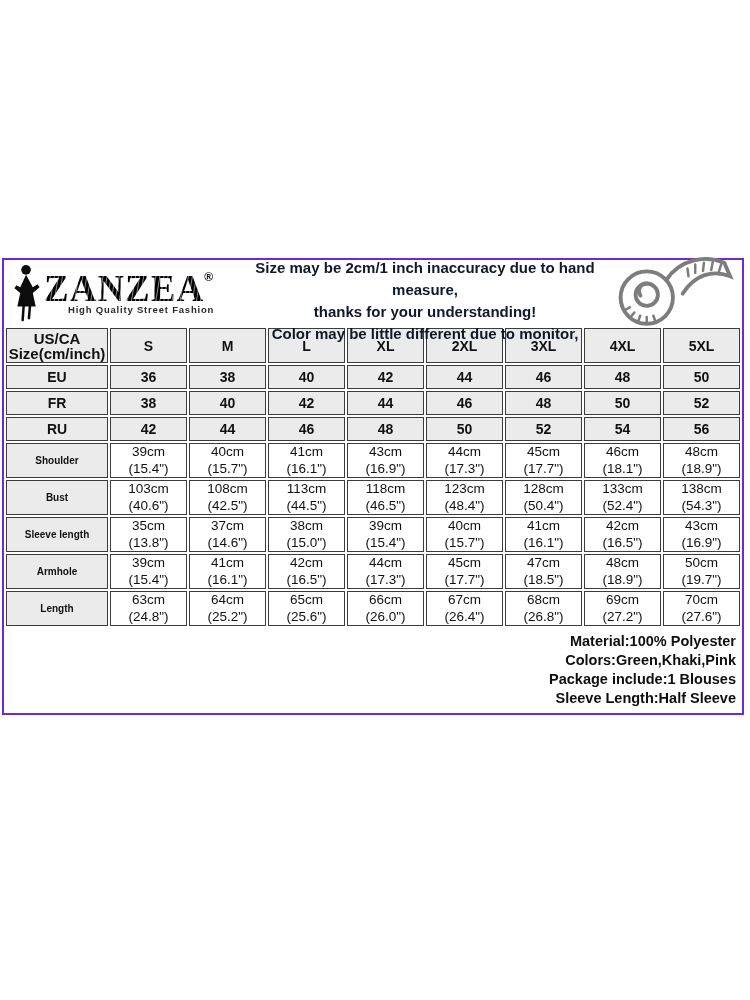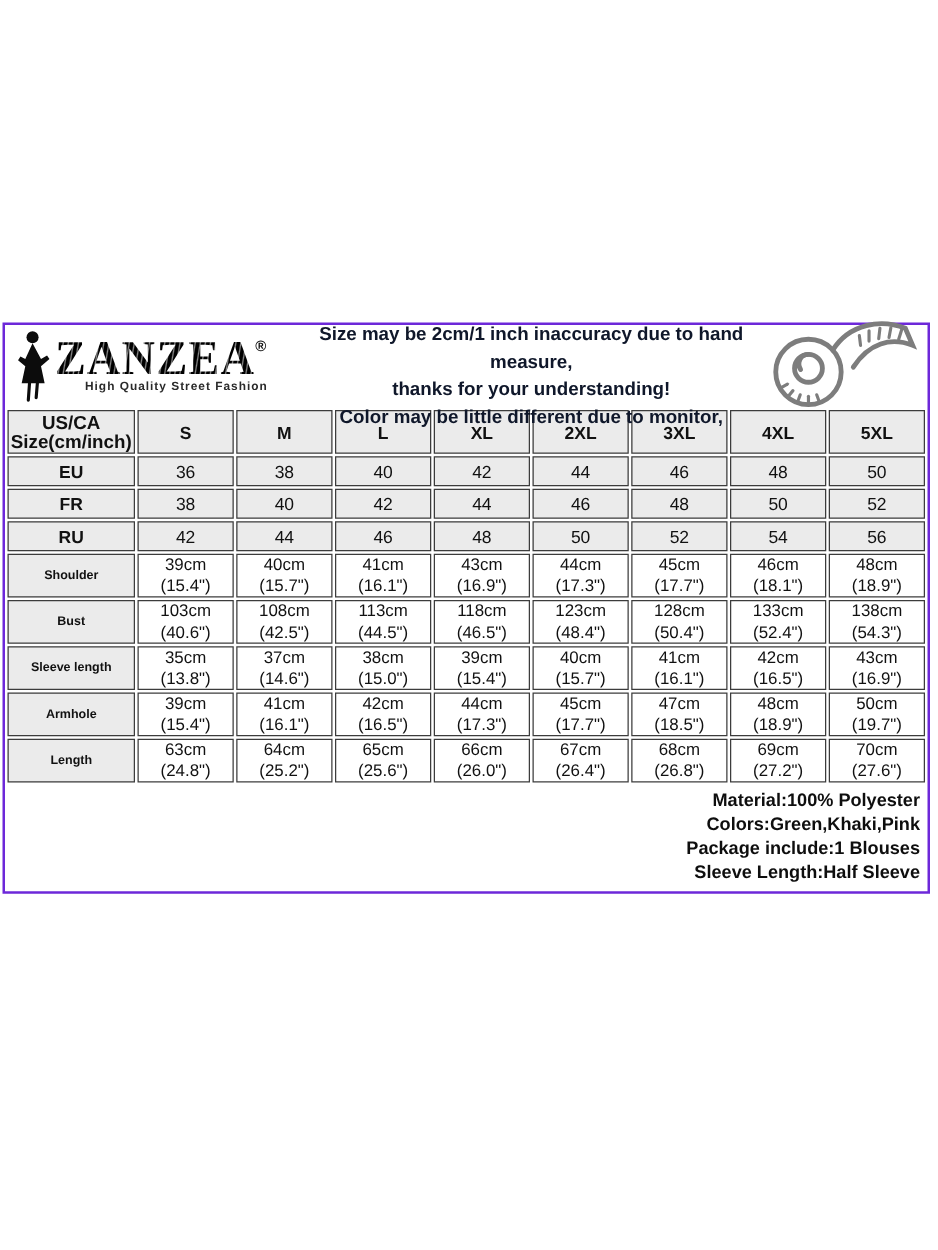--- a/index.html
+++ b/index.html
@@ -33,21 +33,21 @@
   .tape { width:126px; margin-right:8px; flex:0 0 auto; }
   
   table { width:100%; border-collapse:separate; border-spacing:2px; table-layout:fixed; }
   col.c0 { width:102px; }
   th,td { border:1px solid #3c3c3c; text-align:center; vertical-align:middle; padding:0; }
   th { font-weight:700; }
   .gray { background:#ebebeb; }
   .hrow th { height:33px; font-size:14px; }
   .corner div { line-height:15px; font-size:15px; font-weight:700; }
   .crow th { height:22px; font-size:14px; }
-  .crow td { height:22px; font-size:14px; font-weight:400; }
+  .crow td { height:22px; font-size:14px; font-weight:700; }
   .mrow th { height:33px; font-size:10px; }
   .mrow td { height:33px; font-size:13.5px; font-weight:400; line-height:16.5px; background:#fff; }
   
   .details { padding:4px 6px 5px 4px; font-size:14.5px; font-weight:700; line-height:19px; color:#0e0e0e;text-align:right; }
 </style>
 </head>
 <body>
 
 <div class="box">
 

